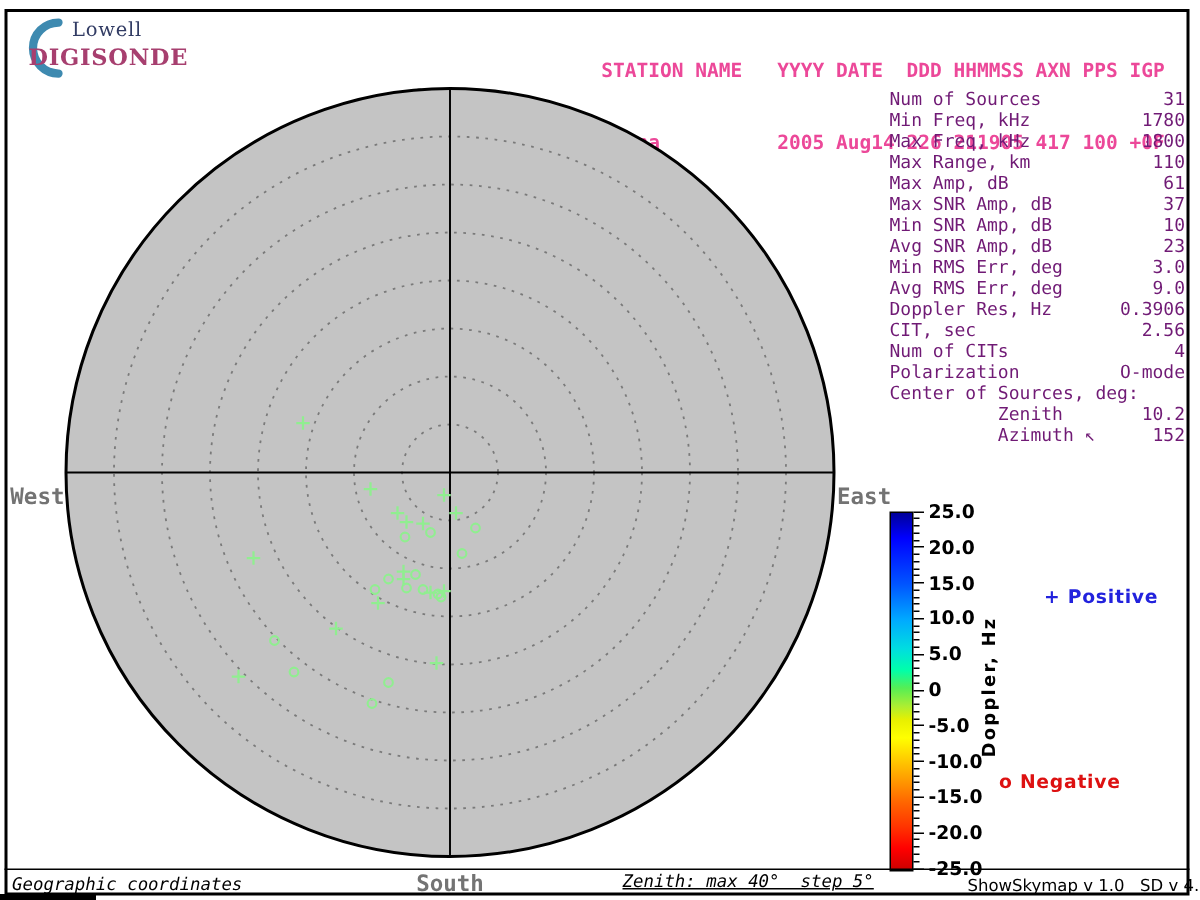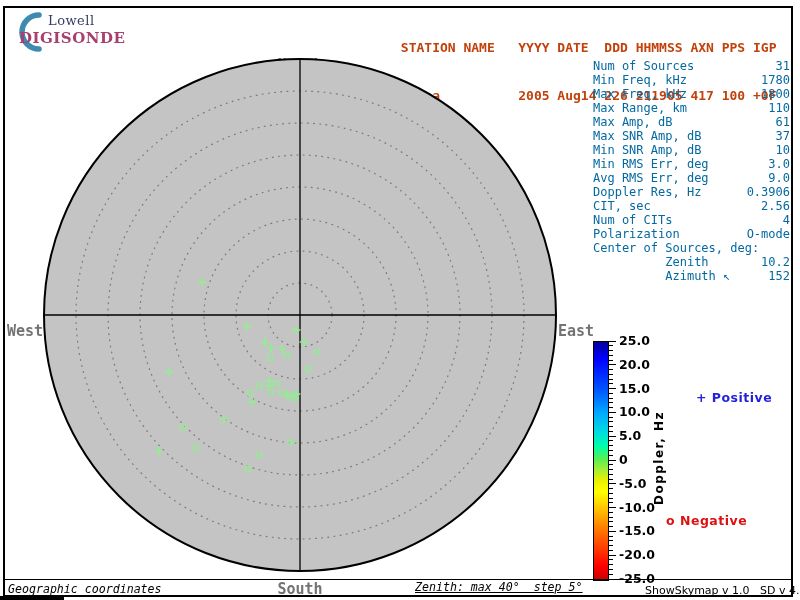--- a/index.html
+++ b/index.html
@@ -8,38 +8,38 @@
   .frame{position:absolute;left:3px;top:6px;width:790px;height:591px;border:2px solid #000;box-sizing:border-box;}
 
   
   .logo{position:absolute;left:10px;top:10px;width:110px;height:40px;}
   .logo-company{position:absolute;left:38px;top:3px;font-family:"DejaVu Serif","Liberation Serif",serif;
                 font-size:13px;color:#323c64;letter-spacing:.5px;}
   .logo-product{position:absolute;left:9px;top:19px;font-family:"DejaVu Serif","Liberation Serif",serif;
                 font-size:15px;font-weight:bold;color:#a73f6f;letter-spacing:.5px;}
 
   
-  .header{position:absolute;left:393px;top:8px;font-size:13px;font-weight:bold;line-height:16px;white-space:pre;color:#c2410c;}
+  .header{position:absolute;left:393px;top:8px;font-size:13px;font-weight:bold;line-height:16px;white-space:pre;color:#ec4899;}
 
   
   .compass{position:absolute;font-size:15px;font-weight:bold;color:#737373;margin-top:16px;}
   .compass.n{left:260px;top:40px;width:80px;text-align:center;}
   .compass.s{left:260px;top:564px;width:80px;text-align:center;}
   .compass.w{left:2px;top:306px;width:41px;text-align:right;}
   .compass.e{left:558px;top:306px;}
 
   
   #skymap{position:absolute;left:40px;top:55px;}
   .ring{fill:none;stroke:#7a7a7a;stroke-width:1.2;stroke-dasharray:1.8 4.4;}
   .axis{stroke:#000;stroke-width:1.3;}
   .mk-plus{fill:none;stroke-width:1.5;}
   .mk-circ{fill:none;stroke-width:1.4;}
 
   
-  #stats{position:absolute;left:593px;top:59px;width:197px;font-size:12px;line-height:14px;color:#0369a1;}
+  #stats{position:absolute;left:593px;top:59px;width:197px;font-size:12px;line-height:14px;color:#701a75;}
   .stat-row{display:flex;justify-content:space-between;white-space:pre;}
 
   
   #cb-bar{position:absolute;left:593px;top:341px;width:14px;height:238px;border:1px solid #000;
     background:linear-gradient(to bottom,
       #000099 0%, #0000ff 7%, #0055ff 20%, #00aaff 30%, #00dde0 38%, #00ffaa 44%,
       #55ee55 49%, #aaee33 54%, #e8f000 58%, #ffff00 63%, #ffcc00 69%, #ff9900 75%,
       #ff6600 81%, #ff3300 88%, #ff0000 94%, #cc0000 100%);}
   #cb-ticks{position:absolute;left:609px;top:341px;width:8px;height:240px;}
   .cb-tick{position:absolute;left:0;height:0;border-top:1.4px solid #000;width:3.5px;}
@@ -139,20 +139,21 @@
   </svg>
 
   <div id="stats">
       <div class="stat-row"><span>Num of Sources</span><span>31</span></div>
       <div class="stat-row"><span>Min Freq, kHz</span><span>1780</span></div>
       <div class="stat-row"><span>Max Freq, kHz</span><span>1800</span></div>
       <div class="stat-row"><span>Max Range, km</span><span>110</span></div>
       <div class="stat-row"><span>Max Amp, dB</span><span>61</span></div>
       <div class="stat-row"><span>Max SNR Amp, dB</span><span>37</span></div>
       <div class="stat-row"><span>Min SNR Amp, dB</span><span>10</span></div>
+      <div class="stat-row"><span>Avg SNR Amp, dB</span><span>23</span></div>
       <div class="stat-row"><span>Min RMS Err, deg</span><span>3.0</span></div>
       <div class="stat-row"><span>Avg RMS Err, deg</span><span>9.0</span></div>
       <div class="stat-row"><span>Doppler Res, Hz</span><span>0.3906</span></div>
       <div class="stat-row"><span>CIT, sec</span><span>2.56</span></div>
       <div class="stat-row"><span>Num of CITs</span><span>4</span></div>
       <div class="stat-row"><span>Polarization</span><span>O-mode</span></div>
       <div class="stat-row"><span>Center of Sources, deg:</span><span></span></div>
       <div class="stat-row"><span>          Zenith</span><span>10.2</span></div>
       <div class="stat-row"><span>          Azimuth ↖</span><span>152</span></div>
     </div>

